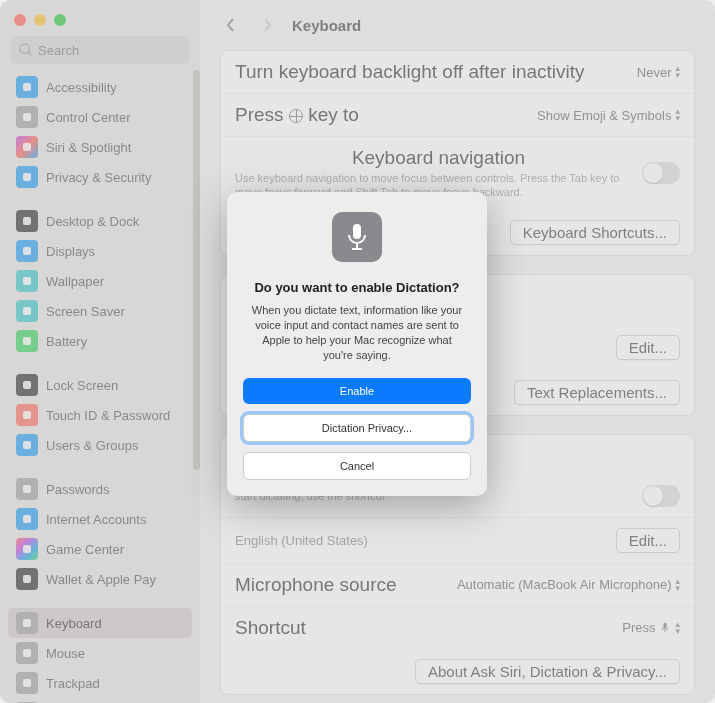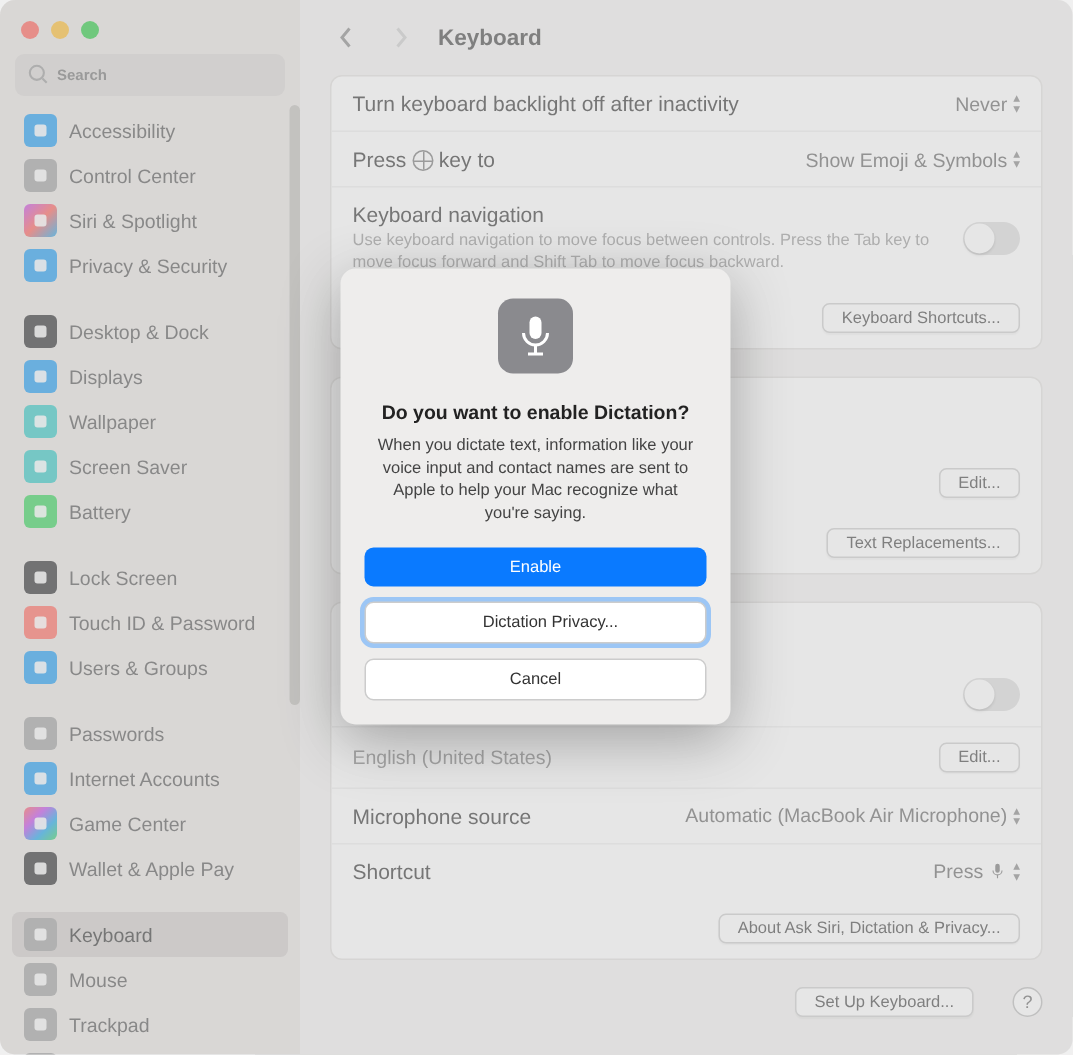--- a/index.html
+++ b/index.html
@@ -7,60 +7,60 @@
 
 .window { width: 715px; height: 703px; border-radius: 10px; overflow: hidden; display: flex; background: #ececec; position: relative; }
 
 .sidebar { width: 200px; background: #e8e4e1; display: flex; flex-direction: column; height: 100%; overflow-y: auto; }
 .traffic-lights { display: flex; gap: 8px; padding: 14px 14px 10px; }
 .tl { width: 12px; height: 12px; border-radius: 50%; }
 .tl.red { background: #ff5f57; }
 .tl.yellow { background: #febc2e; }
 .tl.green { background: #28c840; }
 .search-wrap { padding: 0 10px 8px; }
-.search { width: 100%; height: 28px; border-radius: 6px; border: none; background: #d9d6d3; padding: 0 8px 0 28px; font-size: 10px; color: #0c4a6e; font-weight: bold; }
+.search { width: 100%; height: 28px; border-radius: 6px; border: none; background: #d9d6d3; padding: 0 8px 0 28px; font-size: 13px; color: #0c4a6e; }
 .search-row { position: relative; }
 .search-row svg { position: absolute; left: 8px; top: 6px; }
 
 .sidebar-items { flex: 1; overflow-y: auto; padding: 0 8px 24px; }
 .sidebar-item { display: flex; align-items: center; gap: 8px; padding: 4px 8px; border-radius: 5px; font-size: 13px; color: #555; cursor: default; }
 .sidebar-item.selected { background: #cfcbc8; color: #333; }
 .sidebar-item .icon { width: 22px; height: 22px; border-radius: 4px; display: flex; align-items: center; justify-content: center; flex-shrink: 0; }
 
 .gap { height: 14px; }
 
 .main { flex: 1; background: #f2f1f0; display: flex; flex-direction: column; overflow: hidden; }
 .main-header { height: 50px; display: flex; align-items: center; gap: 14px; padding: 0 20px; }
 .nav-arrow { width: 22px; height: 22px; display: flex; align-items: center; justify-content: center; color: #888; }
 .main-title { font-size: 15px; font-weight: 600; color: #444; }
 
 .main-body { flex: 1; overflow-y: auto; padding: 0 20px 20px; }
 .panel { background: #fff; border: 1px solid #e2e0de; border-radius: 8px; margin-bottom: 18px; }
 .row { display: flex; align-items: center; justify-content: space-between; padding: 10px 14px; font-size: 13px; color: #333; }
 .row + .row { border-top: 1px solid #eee; }
 .row-left { flex: 1; }
-.row-title { font-size: 14px; color: #333; }
+.row-title { font-size: 19px; color: #333; text-align: center; }
 .row-desc { font-size: 11px; color: #999; margin-top: 2px; line-height: 1.3; }
 .val { color: #666; font-size: 13px; display: flex; align-items: center; gap: 4px; }
 .updn { color: #888; font-size: 9px; line-height: 7px; display: inline-flex; flex-direction: column; }
 
 .toggle { width: 38px; height: 22px; border-radius: 11px; background: #ddd; position: relative; }
 .toggle::after { content: ""; position: absolute; width: 20px; height: 20px; background: #fff; border-radius: 50%; top: 1px; left: 1px; box-shadow: 0 1px 2px rgba(0,0,0,0.2); }
 
 .btn-right { text-align: right; padding: 10px 14px; }
-.mac-btn { display: inline-block; background: #fff; border: 1px solid #ccc; border-radius: 5px; padding: 3px 12px; font-size: 11px; color: #444; box-shadow: 0 1px 1px rgba(0,0,0,0.05); }
+.mac-btn { display: inline-block; background: #fff; border: 1px solid #ccc; border-radius: 5px; padding: 3px 12px; font-size: 15px; color: #444; box-shadow: 0 1px 1px rgba(0,0,0,0.05); }
 
 .help-row { display: flex; justify-content: flex-end; gap: 26px; align-items: center; }
 .help-circ { width: 20px; height: 20px; border: 1px solid #bbb; border-radius: 50%; display: flex; align-items: center; justify-content: center; font-size: 12px; color: #666; background: #fff; }
 
 
 .dim { position: absolute; inset: 0; background: rgba(200,200,200,0.45); }
 
 
-.modal { position: absolute; left: 227px; top: 179px; width: 260px; background: #eeedec; border-radius: 10px; box-shadow: 0 10px 40px rgba(0,0,0,0.3); padding: 20px 16px 16px; text-align: center; }
+.modal { position: absolute; left: 227px; top: 192px; width: 260px; background: #eeedec; border-radius: 10px; box-shadow: 0 10px 40px rgba(0,0,0,0.3); padding: 20px 16px 16px; text-align: center; }
 .modal-icon { width: 50px; height: 50px; margin: 0 auto 18px; border-radius: 10px; background: #8a8a8e; display: flex; align-items: center; justify-content: center; }
 .modal-title { font-size: 13px; font-weight: 700; color: #222; margin-bottom: 8px; }
 .modal-text { font-size: 11px; color: #444; line-height: 1.35; margin-bottom: 16px; padding: 0 4px; }
 .modal-btn { display: block; width: 100%; padding: 7px 0; border-radius: 6px; font-size: 11px; margin-bottom: 10px; border: none; cursor: default; }
 .modal-btn.primary { background: #0a7aff; color: #fff; font-weight: 500; }
 .modal-btn.secondary { background: #fff; color: #333; border: 1px solid #ccc; }
 .modal-btn.focused { box-shadow: 0 0 0 3px #9cc6f5; padding-left: 20px; }
 .modal-btn:last-child { margin-bottom: 0; }
 
 .scrollbar { position: absolute; right: 515px; top: 50px; width: 7px; height: 650px; }

